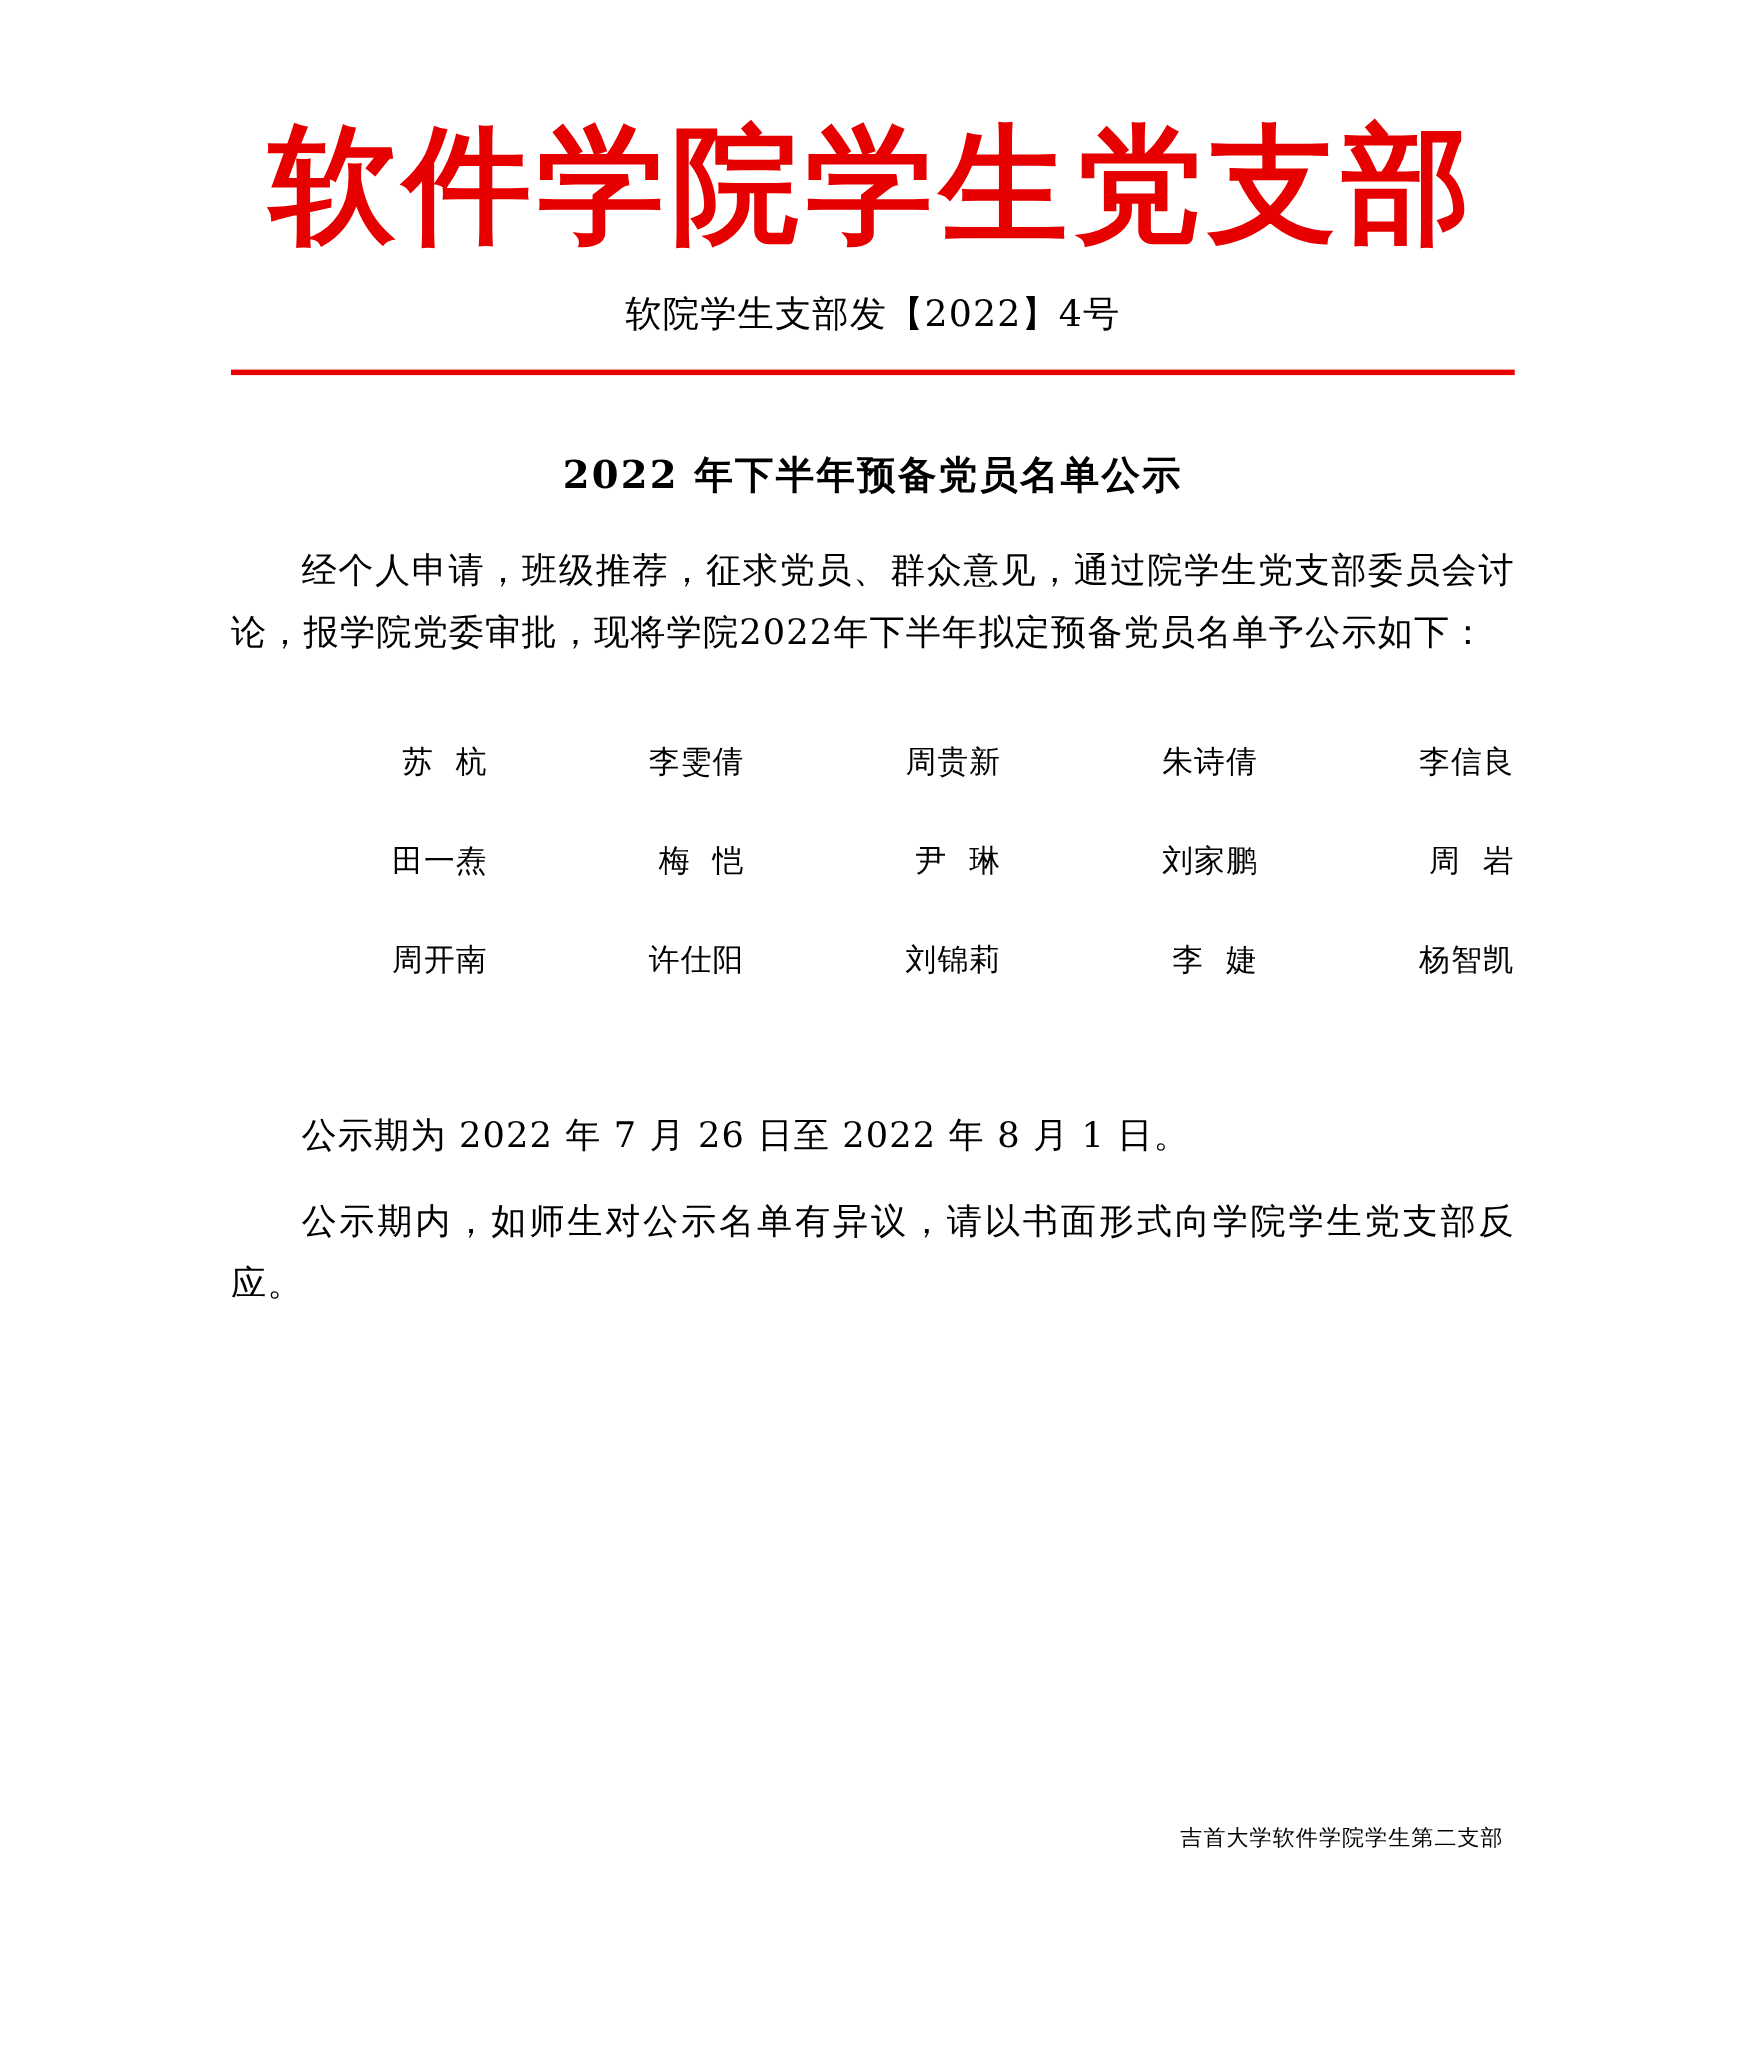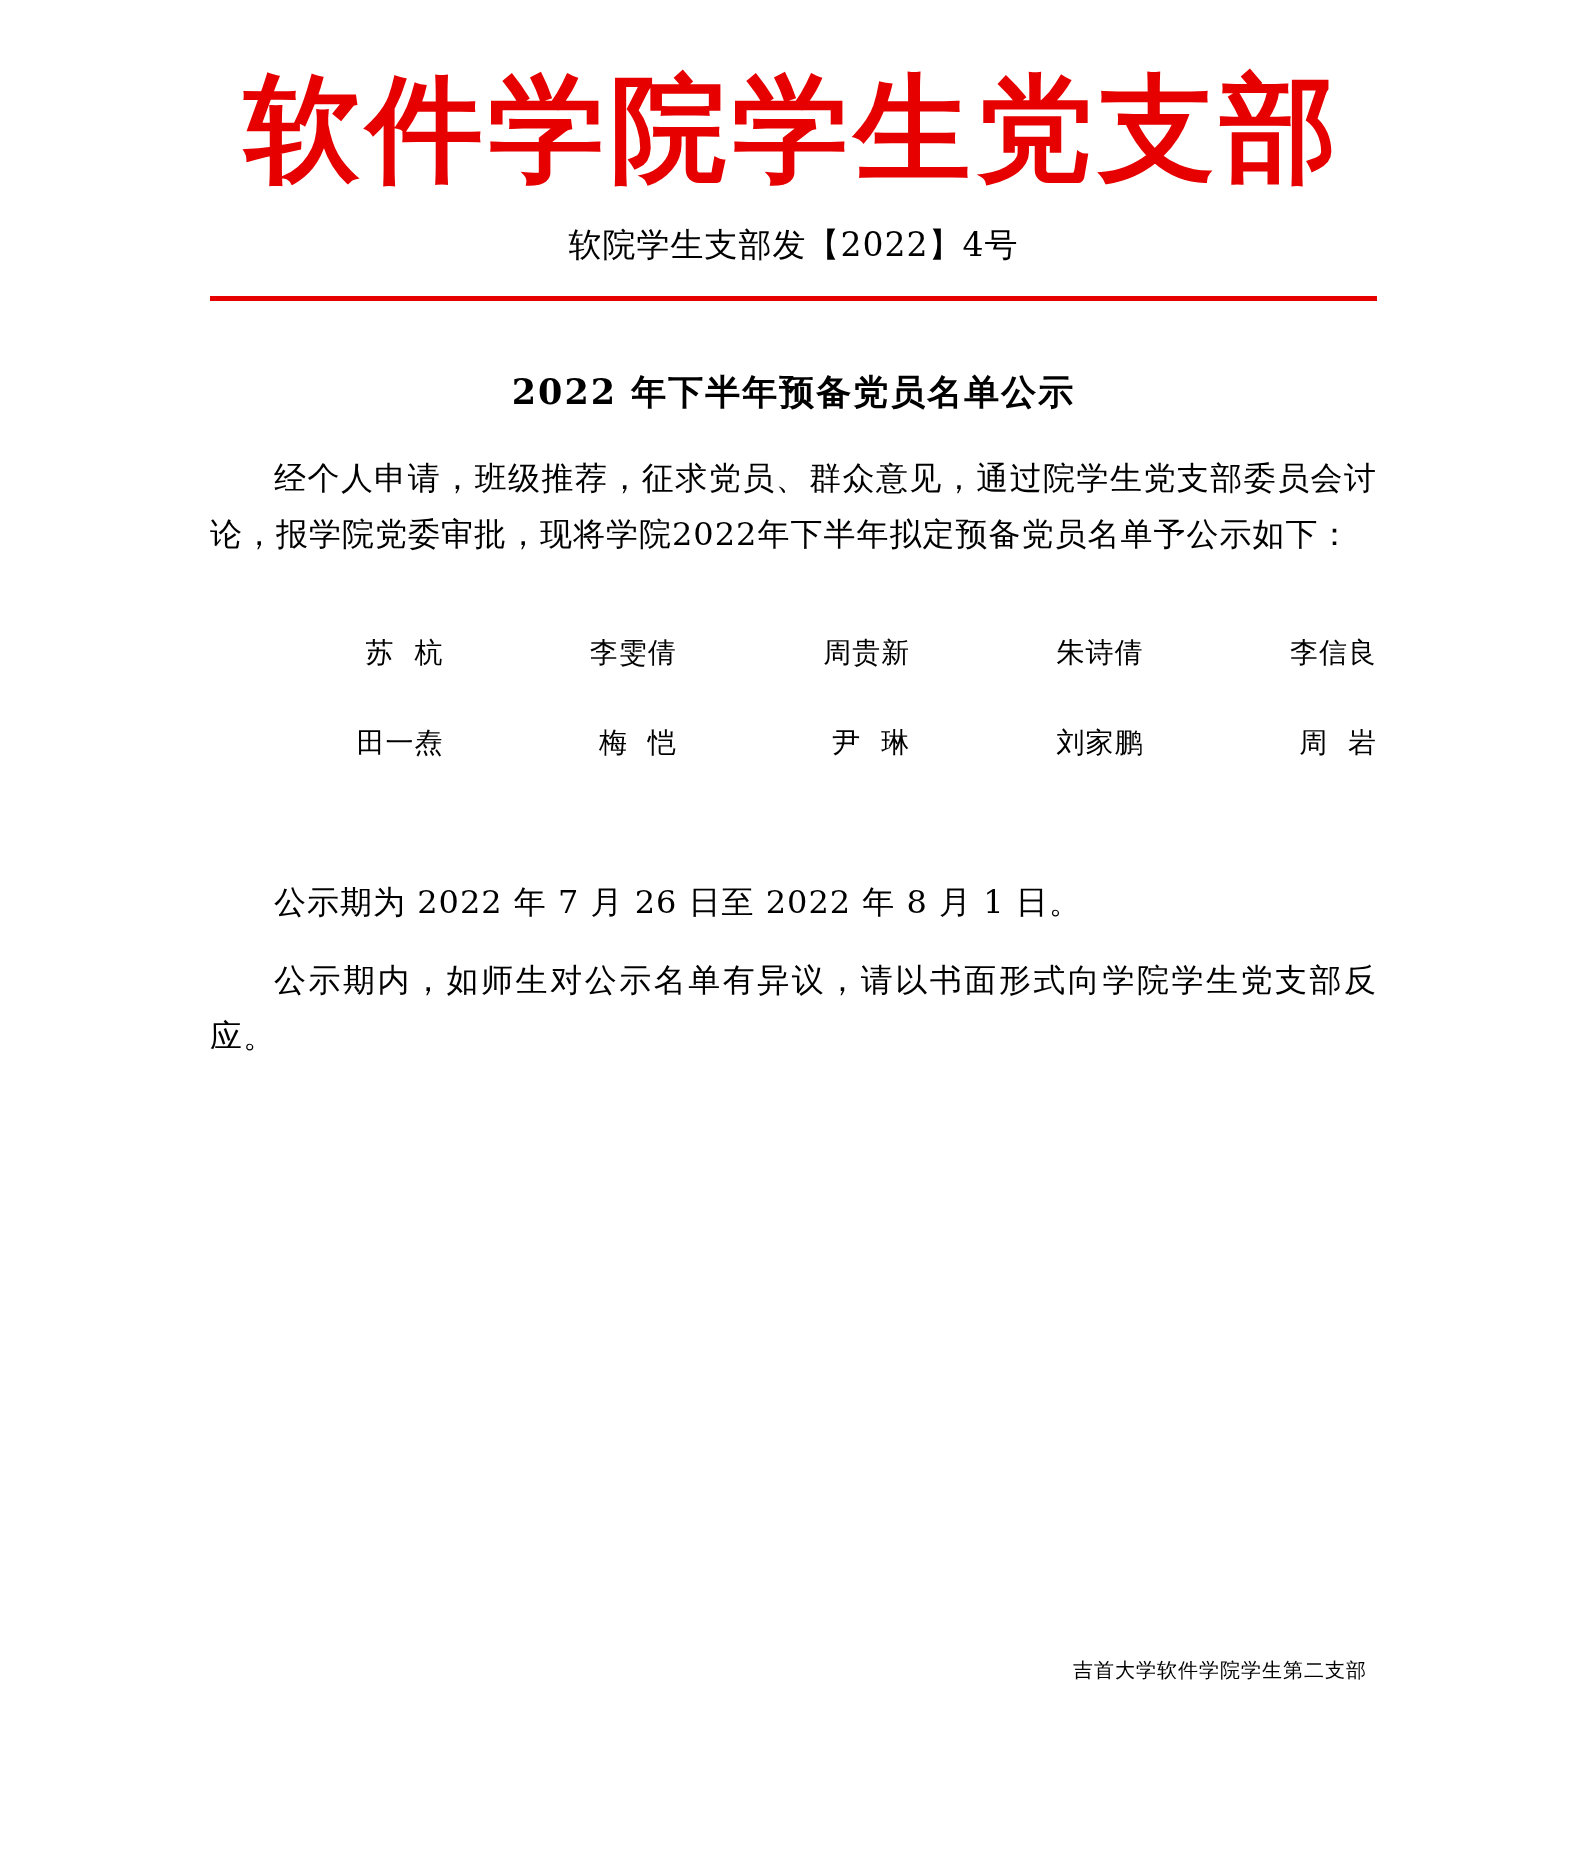--- a/index.html
+++ b/index.html
@@ -17,21 +17,21 @@
   .page {
     position: relative;
     width: 1587px;
     height: 1871px;
     box-sizing: border-box;
     padding: 0 210px;
   }
 
   
   .doc-header {
-    padding-top: 60px;
+    padding-top: 100px;
     text-align: center;
   }
   .org-title {
     color: #e60000;
     font-family: "DejaVu Serif", "Liberation Serif", serif;
     font-weight: 700;
     font-size: 116px;
     letter-spacing: 6px;
     line-height: 1.18;
     white-space: nowrap;
@@ -127,20 +127,27 @@
       <td>朱诗倩</td>
       <td>李信良</td>
     </tr>
     <tr>
       <td>田一焘</td>
       <td>梅  恺</td>
       <td>尹  琳</td>
       <td>刘家鹏</td>
       <td>周  岩</td>
     </tr>
+    <tr>
+      <td>周开南</td>
+      <td>许仕阳</td>
+      <td>刘锦莉</td>
+      <td>李  婕</td>
+      <td>杨智凯</td>
+    </tr>
   </tbody>
     </table>
 
   <div class="spacer-block"></div>
 
   <div class="para indent para-notice">公示期为 2022 年 7 月 26 日至 2022 年 8 月 1 日。</div>
   <div class="para indent para-notice">公示期内，如师生对公示名单有异议，请以书面形式向学院学生党支部反应。</div>
 
   <div class="signature">
     <div class="sign-unit">吉首大学软件学院学生第二支部</div>

